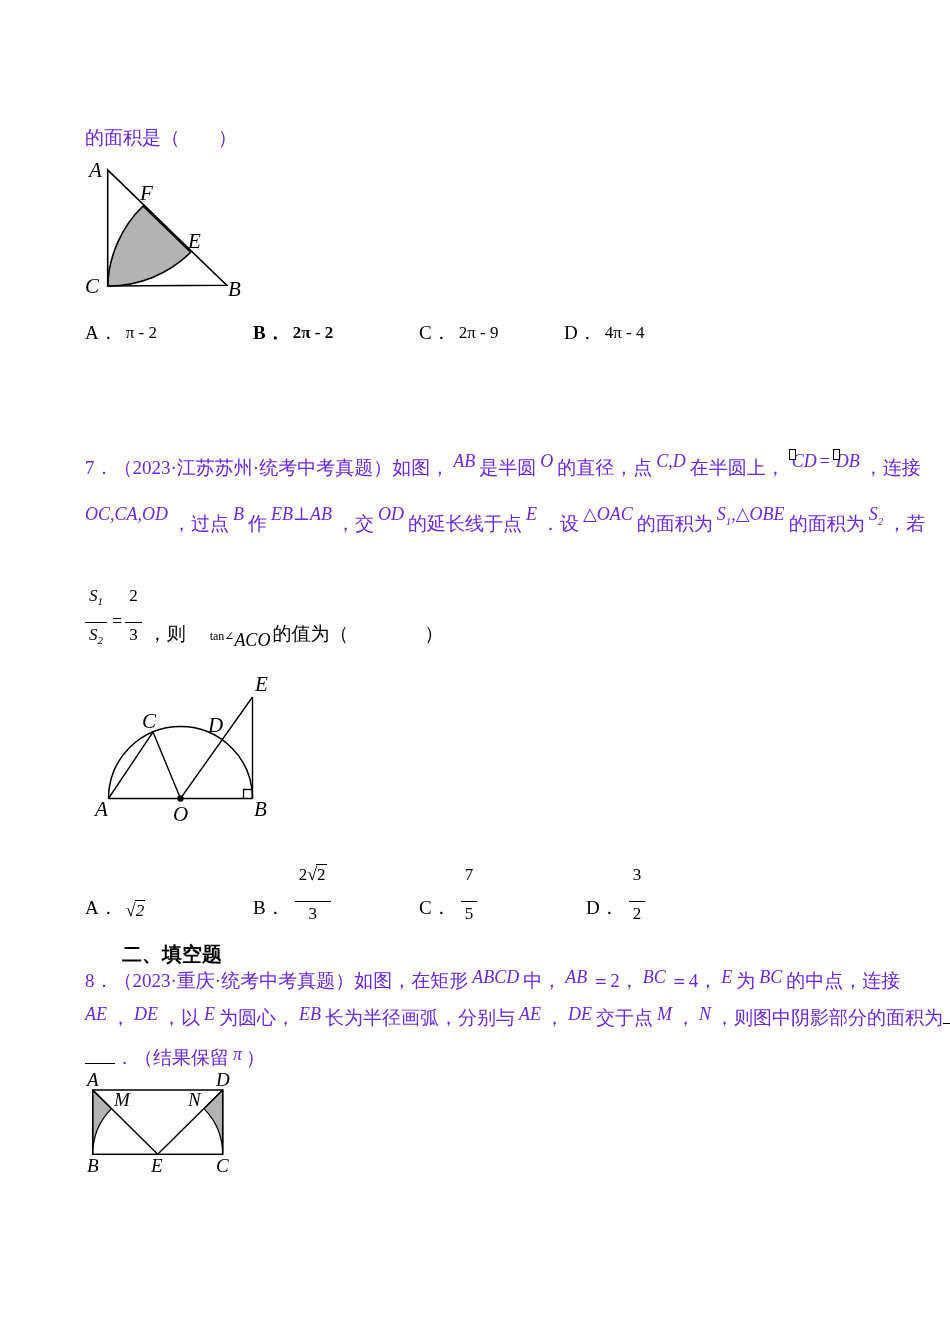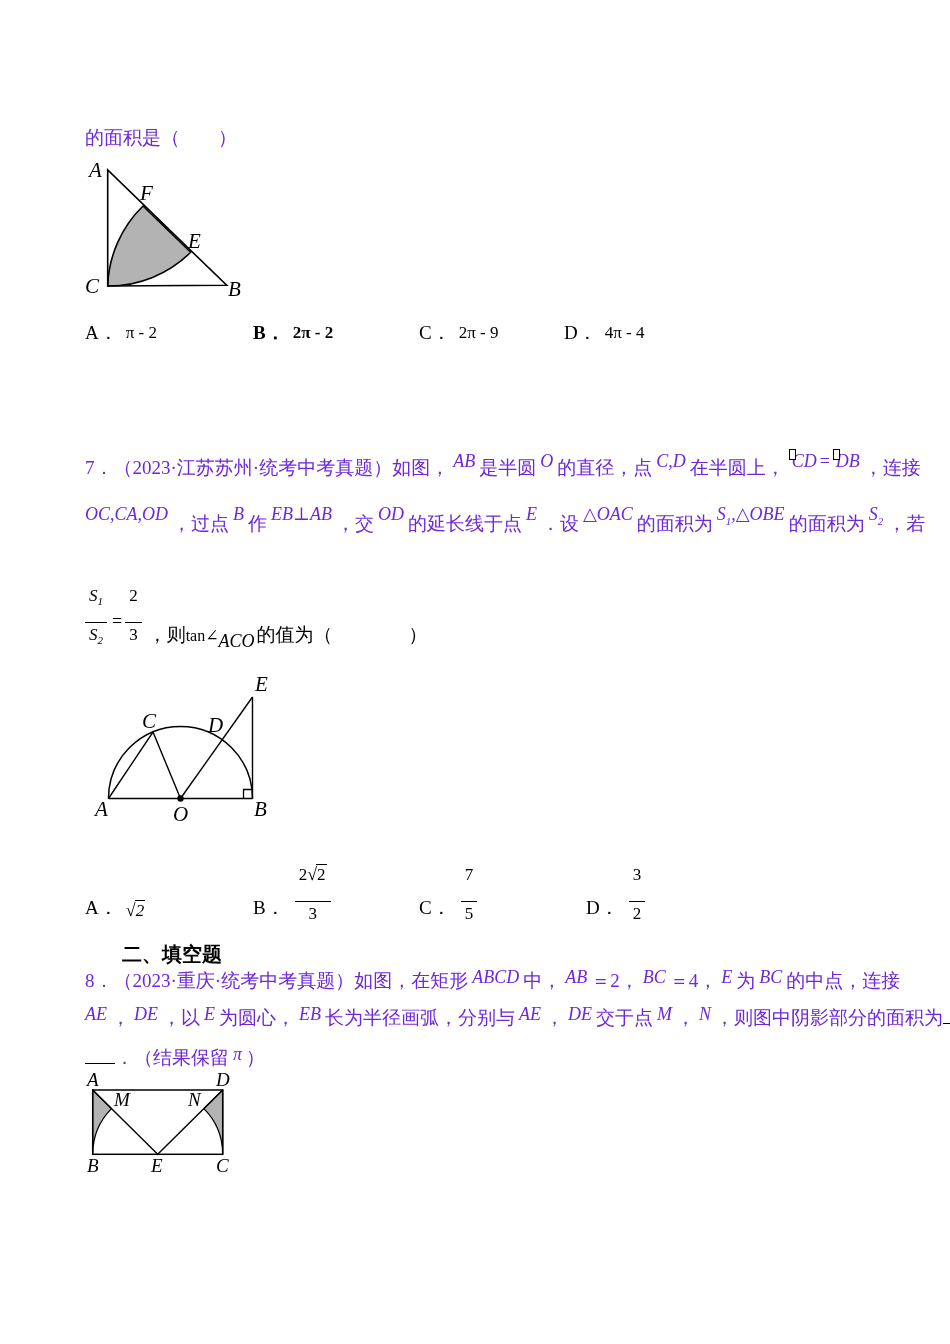--- a/index.html
+++ b/index.html
@@ -100,21 +100,21 @@
   <div class="q7l3" style="top:585px;">
     <span class="frac">
       <span class="fnum"><span>S</span><sub class="msub">1</sub></span>
       <span class="fden"><span>S</span><sub class="msub">2</sub></span>
     </span>
     <span class="eqsign">=</span>
     <span class="frac">
       <span class="fnum rom">2</span>
       <span class="fden rom">3</span>
     </span>
-    <span class="tail"><span>，则</span><span style="font-size:16px;">tan∠</span><span class="mseg" style="top:6px;margin:0 2px 12px 0;">ACO</span><span>的值为（　　　　）</span></span>
+    <span class="tail"><span>，则</span><span style="font-size:12px;margin-left:24px;">tan∠</span><span class="mseg" style="top:6px;margin:0 2px 12px 0;">ACO</span><span>的值为（　　　　）</span></span>
   </div>
 
   <svg class="fig" style="left:85px; top:668px;" width="212" height="165" viewBox="0 0 212 165">
     <path d="M23.5,130.5 A72,72 0 0 1 167.5,130.5" fill="none" stroke="#000" stroke-width="1.5"></path>
     <line x1="23.5" y1="130.5" x2="167.5" y2="130.5" stroke="#000" stroke-width="1.5"></line>
     <path d="M23.5,130.5 L68,64 L95.5,130.5" fill="none" stroke="#000" stroke-width="1.4"></path>
     <line x1="95.5" y1="130.5" x2="167.5" y2="29" stroke="#000" stroke-width="1.4"></line>
     <line x1="167.5" y1="130.5" x2="167.5" y2="29" stroke="#000" stroke-width="1.4"></line>
     <path d="M158.5,130.5 L158.5,121.5 L167.5,121.5" fill="none" stroke="#000" stroke-width="1.3"></path>
     <circle cx="95.5" cy="130.5" r="3.2" fill="#000"></circle>

